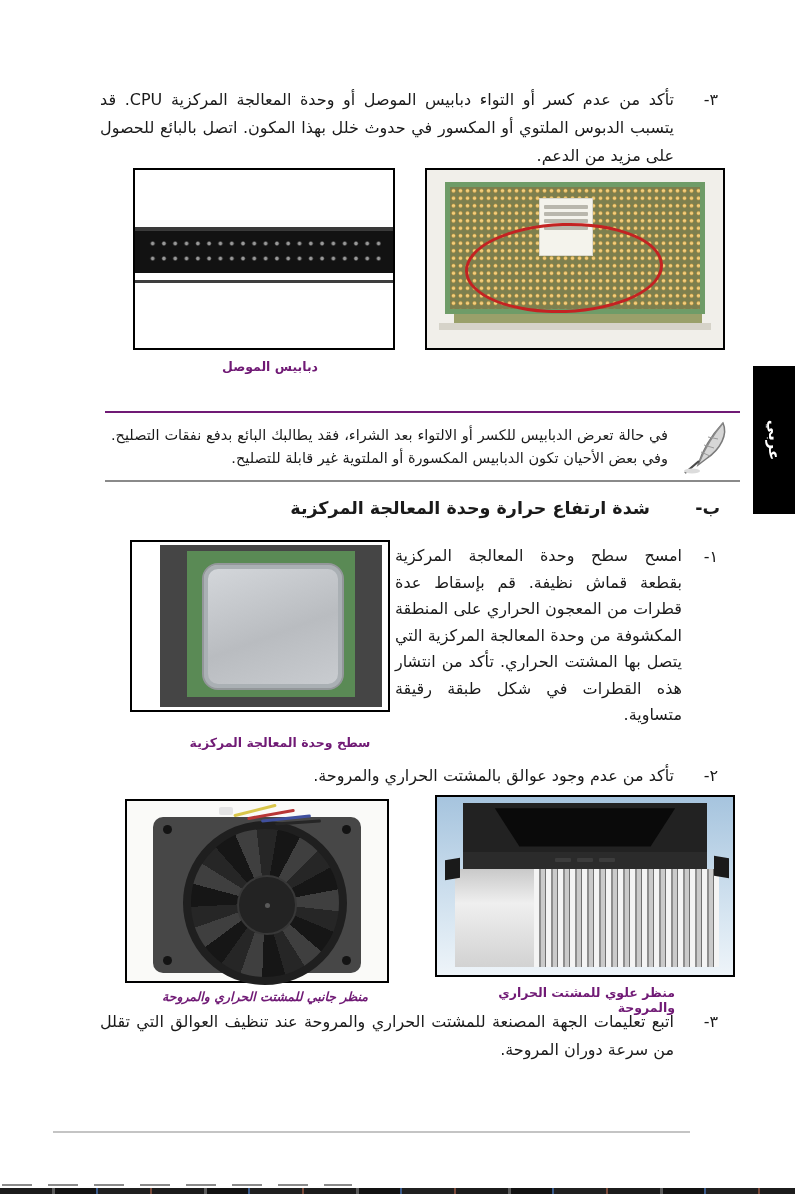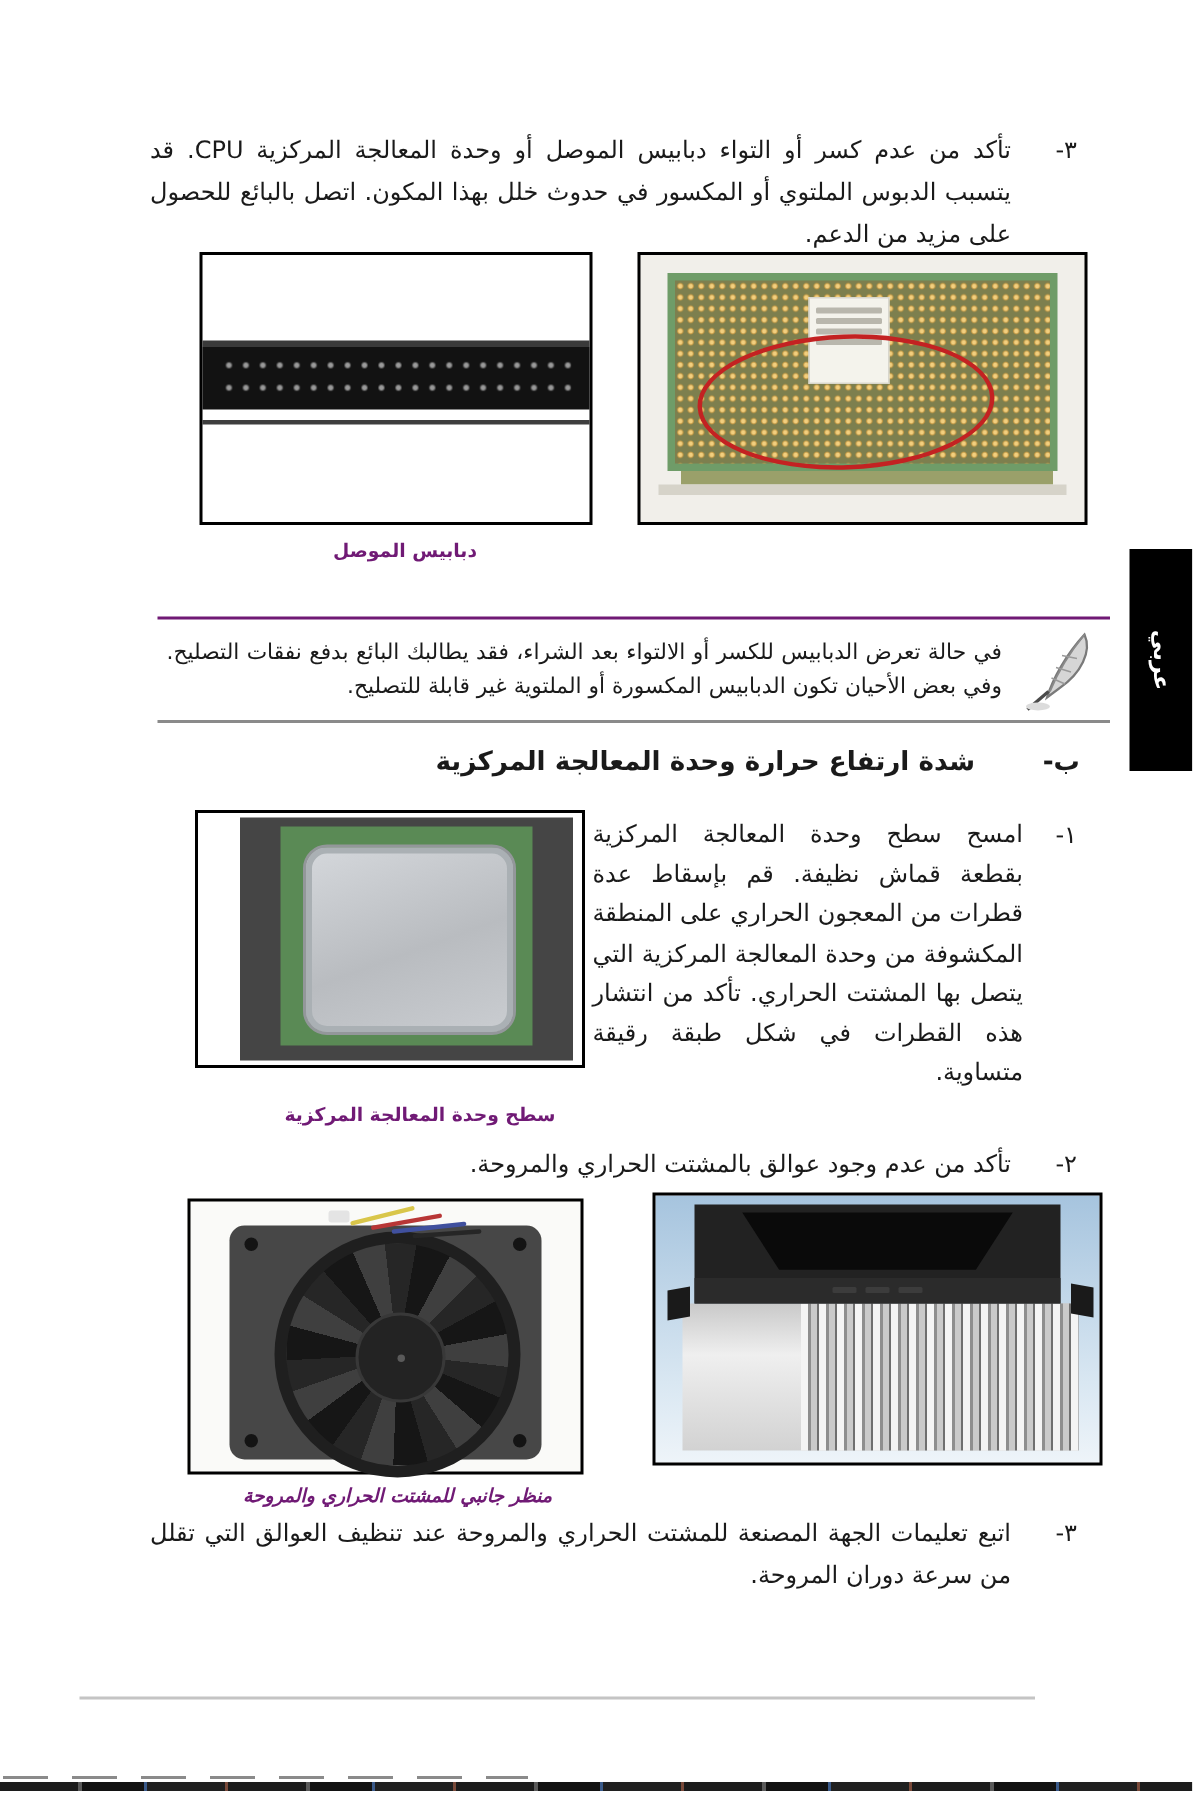--- a/index.html
+++ b/index.html
@@ -213,20 +213,21 @@
           <i></i>
           <i></i>
           <i></i>
         </div>
     </div>
     <div class="hs-clip" style="left:8px;top:62px;transform:skewY(-10deg);"></div>
     <div class="hs-clip" style="right:4px;top:60px;transform:skewY(10deg);"></div>
   </div>
 
   <div class="caption" id="cap-fan">منظر جانبي للمشتت الحراري والمروحة</div>
+  <div class="caption" id="cap-heatsink">منظر علوي للمشتت الحراري والمروحة</div>
 
   <div class="step" id="step-3b">
     <span class="marker">٣-</span>
     <div class="txt">اتبع تعليمات الجهة المصنعة للمشتت الحراري والمروحة عند تنظيف العوالق التي تقلل من سرعة دوران المروحة.</div>
   </div>
 
   <div class="footer-rule"></div>
 
   <div class="scan-edge2"></div>
   <div class="scan-edge"></div>

